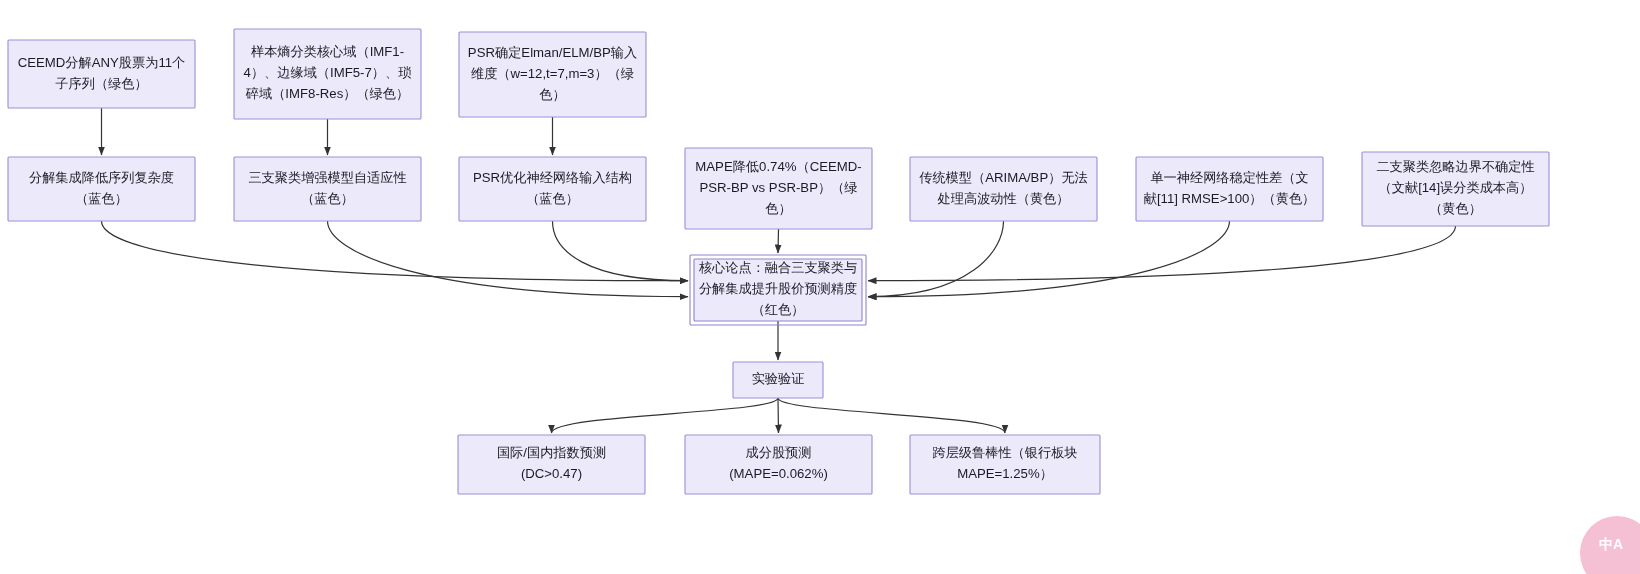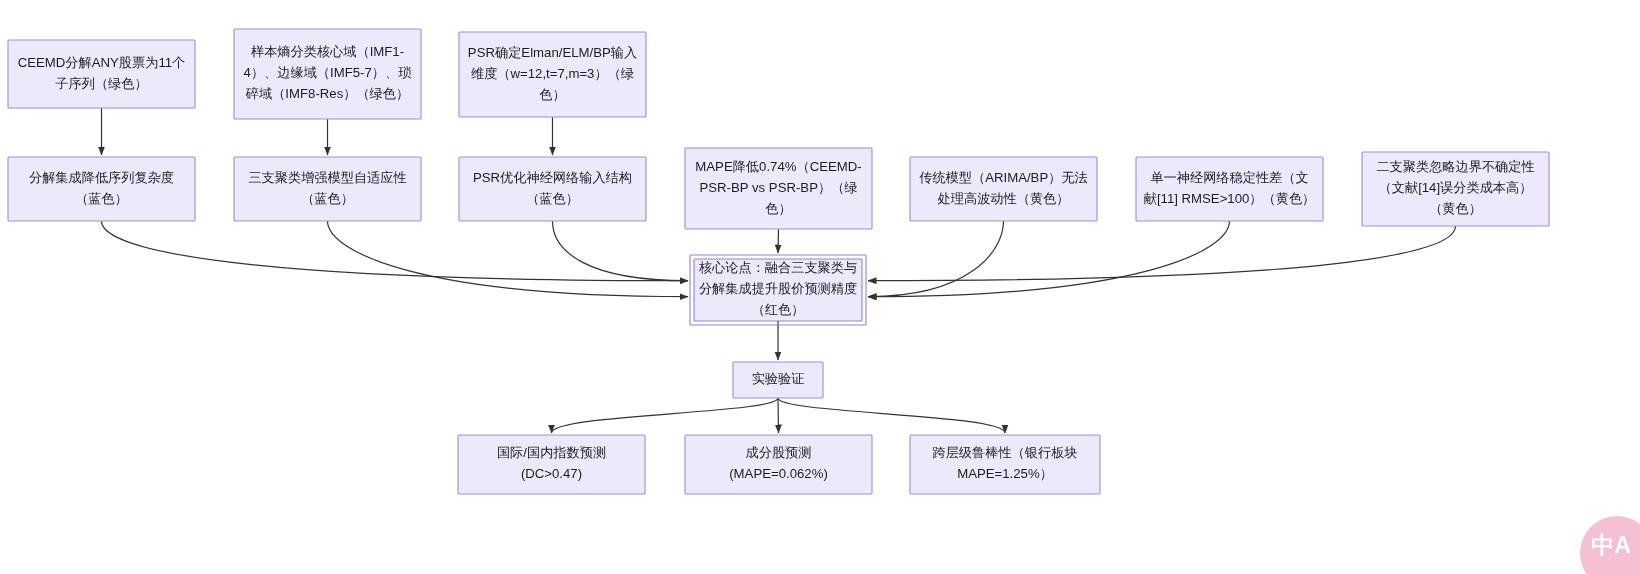--- a/index.html
+++ b/index.html
@@ -59,21 +59,21 @@
     border-radius: 50%;
     background: #F3A8C4;
     opacity: 0.72;
     display: flex;
     align-items: center;
     justify-content: center;
   }
   .watermark-text {
     font-family: "Liberation Sans", "DejaVu Sans", sans-serif;
     color: #ffffff;
-    font-size: 23px;
+    font-size: 14px;
     font-weight: 700;
     letter-spacing: 0px;
     transform: translate(-6px, -8px);
   }
 </style>
 </head>
 <body>
 
 <div id="canvas">
 

